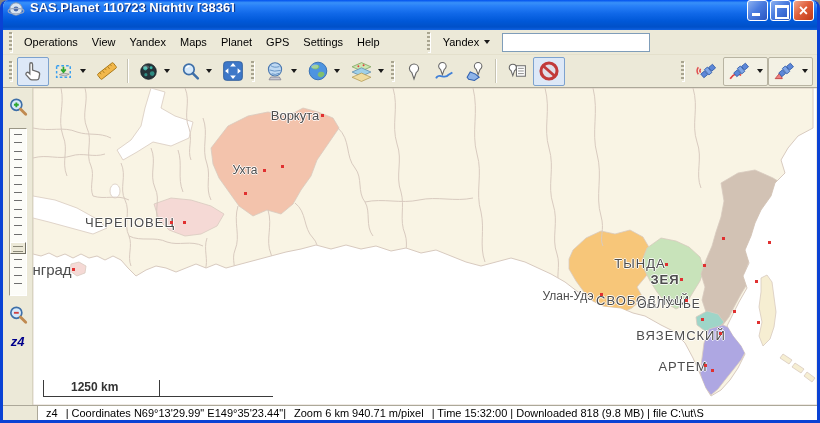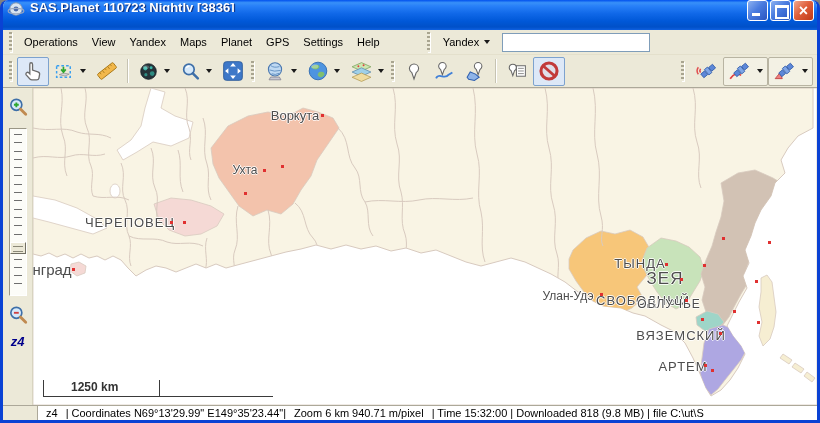--- a/index.html
+++ b/index.html
@@ -361,21 +361,21 @@
         <path class="rg island" d="M774,284 l8,6 l-3,4 l-8,-6 Z"></path>
       </svg>
 
       <div id="map-overlay">
           <div class="map-label" style="left: 262px; top: 27px; font-size: 13px;">Воркута</div>
           <div class="map-label" style="left: 212px; top: 82px; font-size: 12px;">Ухта</div>
           <div class="map-label" style="left: 97px; top: 134px; font-size: 13px; letter-spacing: 1px;">ЧЕРЕПОВЕЦ</div>
           <div class="map-label" style="left: 19px; top: 181px; font-size: 15px;">нград</div>
           <div class="map-label" style="left: 535px; top: 208px; font-size: 12px;">Улан-Удэ</div>
           <div class="map-label" style="left: 607px; top: 175px; font-size: 13px; letter-spacing: 1px;">ТЫНДА</div>
-          <div class="map-label" style="left: 632px; top: 191px; font-size: 17px; letter-spacing: 1px;">ЗЕЯ</div>
+          <div class="map-label" style="left: 632px; top: 191px; font-size: 13px; letter-spacing: 1px; font-weight: bold;">ЗЕЯ</div>
           <div class="map-label" style="left: 610px; top: 212px; font-size: 13px; letter-spacing: 1px;">СВОБОДНЫЙ</div>
           <div class="map-label" style="left: 636px; top: 216px; font-size: 12px; letter-spacing: 1px;">ОБЛУЧЬЕ</div>
           <div class="map-label" style="left: 648px; top: 247px; font-size: 13px; letter-spacing: 1px;">ВЯЗЕМСКИЙ</div>
           <div class="map-label" style="left: 650px; top: 278px; font-size: 13px; letter-spacing: 1px;">АРТЕМ</div>
           <div class="map-dot" style="left: 288px; top: 26px;"></div>
           <div class="map-dot" style="left: 230px; top: 81px;"></div>
           <div class="map-dot" style="left: 248px; top: 77px;"></div>
           <div class="map-dot" style="left: 211px; top: 104px;"></div>
           <div class="map-dot" style="left: 137px; top: 133px;"></div>
           <div class="map-dot" style="left: 150px; top: 133px;"></div>

